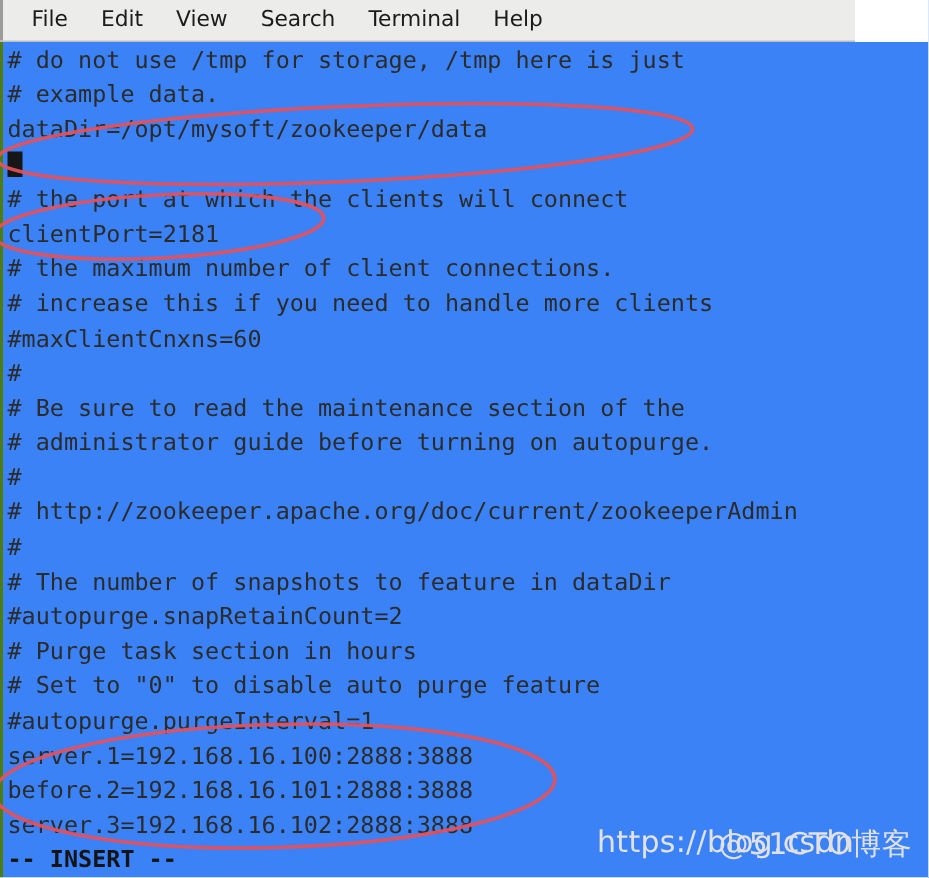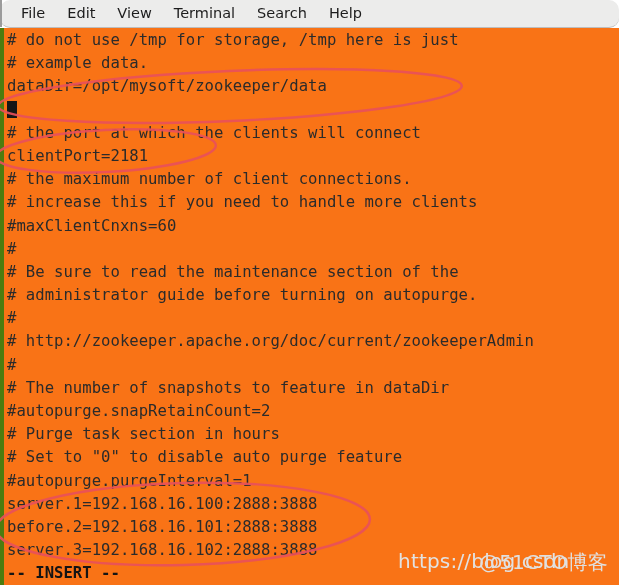--- a/index.html
+++ b/index.html
@@ -15,30 +15,29 @@
     width: 619px;
     height: 585px;
     overflow: hidden;
     background: #ffffff;
   }
 
   
   .menubar {
     position: absolute;
     top: 0; left: 0;
-    width: 619px;
+    width: 570px;
     height: 28px;
     background: #ececeb;
     border-bottom: 1px solid #bdbdbd;
     box-sizing: border-box;
     display: flex;
     align-items: center;
     padding-left: 10px;
     font-family: "DejaVu Sans", "Liberation Sans", sans-serif;
-    border-radius: 10px;
   }
   .menubar::before {
     content: "";
     position: absolute;
     left: 0; top: 0; bottom: 0;
     width: 2px;
     background: #9b9b9b;
   }
   .menu-item {
     font-size: 14.5px;
@@ -47,24 +46,24 @@
     white-space: nowrap;
     cursor: default;
   }
 
   
   .term {
     position: absolute;
     top: 28px; left: 0;
     width: 619px;
     height: 557px;
-    background: #f97316;
+    background: #3b82f6;
     overflow: hidden;
     box-sizing: border-box;
-    border-left: 4px solid #4d7c0f;
+    border-left: 2px solid #4d7c0f;
   }
   .lines {
     position: absolute;
     top: 1px;
     left: 3px;
     width: 640px;
   }
   .line {
     height: 23.2px;
     line-height: 23.2px;
@@ -116,22 +115,22 @@
 </style>
 </head>
 <body>
 
 <div class="screen">
 
   <div class="menubar">
     <div class="menu-item">File</div>
     <div class="menu-item">Edit</div>
     <div class="menu-item">View</div>
+    <div class="menu-item">Search</div>
     <div class="menu-item">Terminal</div>
-    <div class="menu-item">Search</div>
     <div class="menu-item">Help</div>
   </div>
 
   <div class="term">
     <div class="lines" id="terminal-lines">
         <div class="line"><span># do not use /tmp for storage, /tmp here is just</span></div>
         <div class="line"><span># example data.</span></div>
         <div class="line"><span>dataDir=/opt/mysoft/zookeeper/data</span></div>
         <div class="line"><span class="cursor"></span></div>
         <div class="line"><span># the port at which the clients will connect</span></div>

